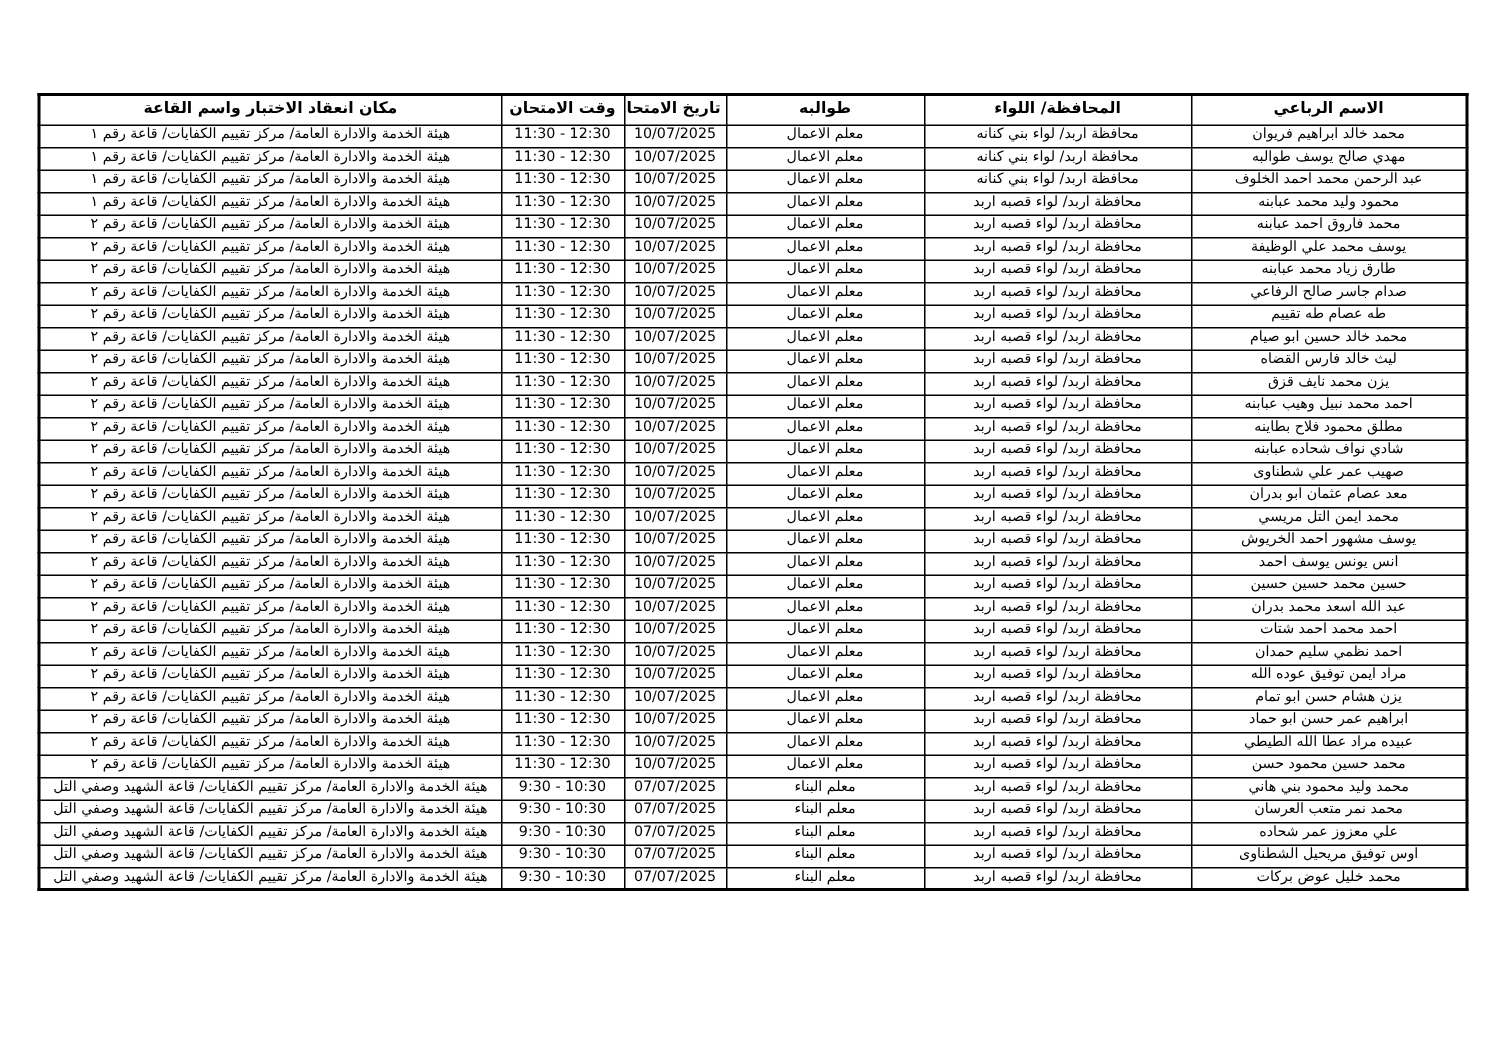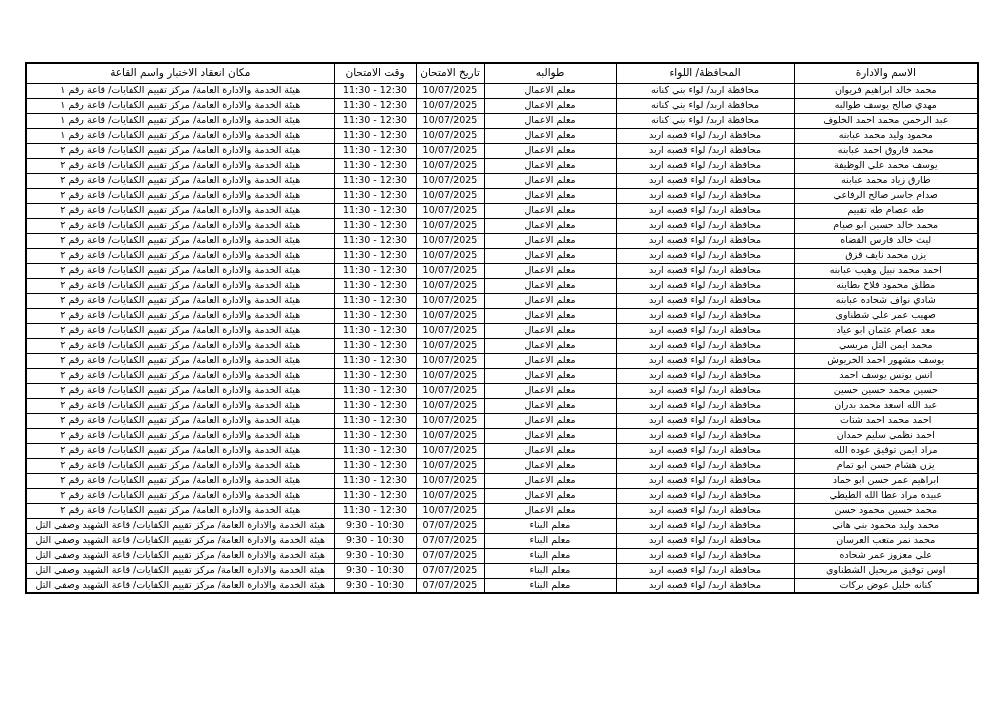--- a/index.html
+++ b/index.html
@@ -15,21 +15,21 @@
     border:2px solid #000;
   }
   table.sched th, table.sched td{
     border:1px solid #000;
     text-align:center;vertical-align:middle;
     padding:0 3px;box-sizing:border-box;
     white-space:nowrap;overflow:hidden;
     line-height:1.1;
   }
   table.sched th{
-    font-size:10.5px;font-weight:normal;height:20px;
+    font-size:10.5px;font-weight:bold;height:20px;
   }
   table.sched td{
     font-size:9.5px;height:15px;
   }
   td.ltr{direction:ltr;}
 </style>
 </head>
 <body>
 
 <div class="page">
@@ -37,21 +37,21 @@
     <colgroup>
       <col style="width:184px">
       <col style="width:178px">
       <col style="width:132px">
       <col style="width:68px">
       <col style="width:82px">
       <col style="width:308px">
     </colgroup>
     <thead>
       <tr>
-          <th>الاسم والادارة</th>
+          <th>الاسم الرباعي</th>
           <th>المحافظة/ اللواء</th>
           <th>طوالبه</th>
           <th>تاريخ الامتحان</th>
           <th>وقت الامتحان</th>
           <th>مكان انعقاد الاختبار واسم القاعة</th>
         </tr>
     </thead>
     <tbody>
         <tr>
           <td>محمد خالد ابراهيم فريوان</td>
@@ -175,21 +175,21 @@
         </tr>
         <tr>
           <td>صهيب عمر علي شطناوى</td>
           <td>محافظة اربد/ لواء قصبه اربد</td>
           <td>معلم الاعمال</td>
           <td class="ltr">10/07/2025</td>
           <td class="ltr">11:30 - 12:30</td>
           <td>هيئة الخدمة والادارة العامة/ مركز تقييم الكفايات/ قاعة رقم ٢</td>
         </tr>
         <tr>
-          <td>معد عصام عثمان ابو عياد</td>
+          <td>معد عصام عثمان ابو بدران</td>
           <td>محافظة اربد/ لواء قصبه اربد</td>
           <td>معلم الاعمال</td>
           <td class="ltr">10/07/2025</td>
           <td class="ltr">11:30 - 12:30</td>
           <td>هيئة الخدمة والادارة العامة/ مركز تقييم الكفايات/ قاعة رقم ٢</td>
         </tr>
         <tr>
           <td>محمد ايمن التل مريسي</td>
           <td>محافظة اربد/ لواء قصبه اربد</td>
           <td>معلم الاعمال</td>
@@ -311,21 +311,21 @@
         </tr>
         <tr>
           <td>اوس توفيق مريحيل الشطناوى</td>
           <td>محافظة اربد/ لواء قصبه اربد</td>
           <td>معلم البناء</td>
           <td class="ltr">07/07/2025</td>
           <td class="ltr">9:30 - 10:30</td>
           <td>هيئة الخدمة والادارة العامة/ مركز تقييم الكفايات/ قاعة الشهيد وصفي التل</td>
         </tr>
         <tr>
-          <td>كنانه خليل عوض بركات</td>
+          <td>محمد خليل عوض بركات</td>
           <td>محافظة اربد/ لواء قصبه اربد</td>
           <td>معلم البناء</td>
           <td class="ltr">07/07/2025</td>
           <td class="ltr">9:30 - 10:30</td>
           <td>هيئة الخدمة والادارة العامة/ مركز تقييم الكفايات/ قاعة الشهيد وصفي التل</td>
         </tr>
       </tbody>
   </table>
 </div>
 

